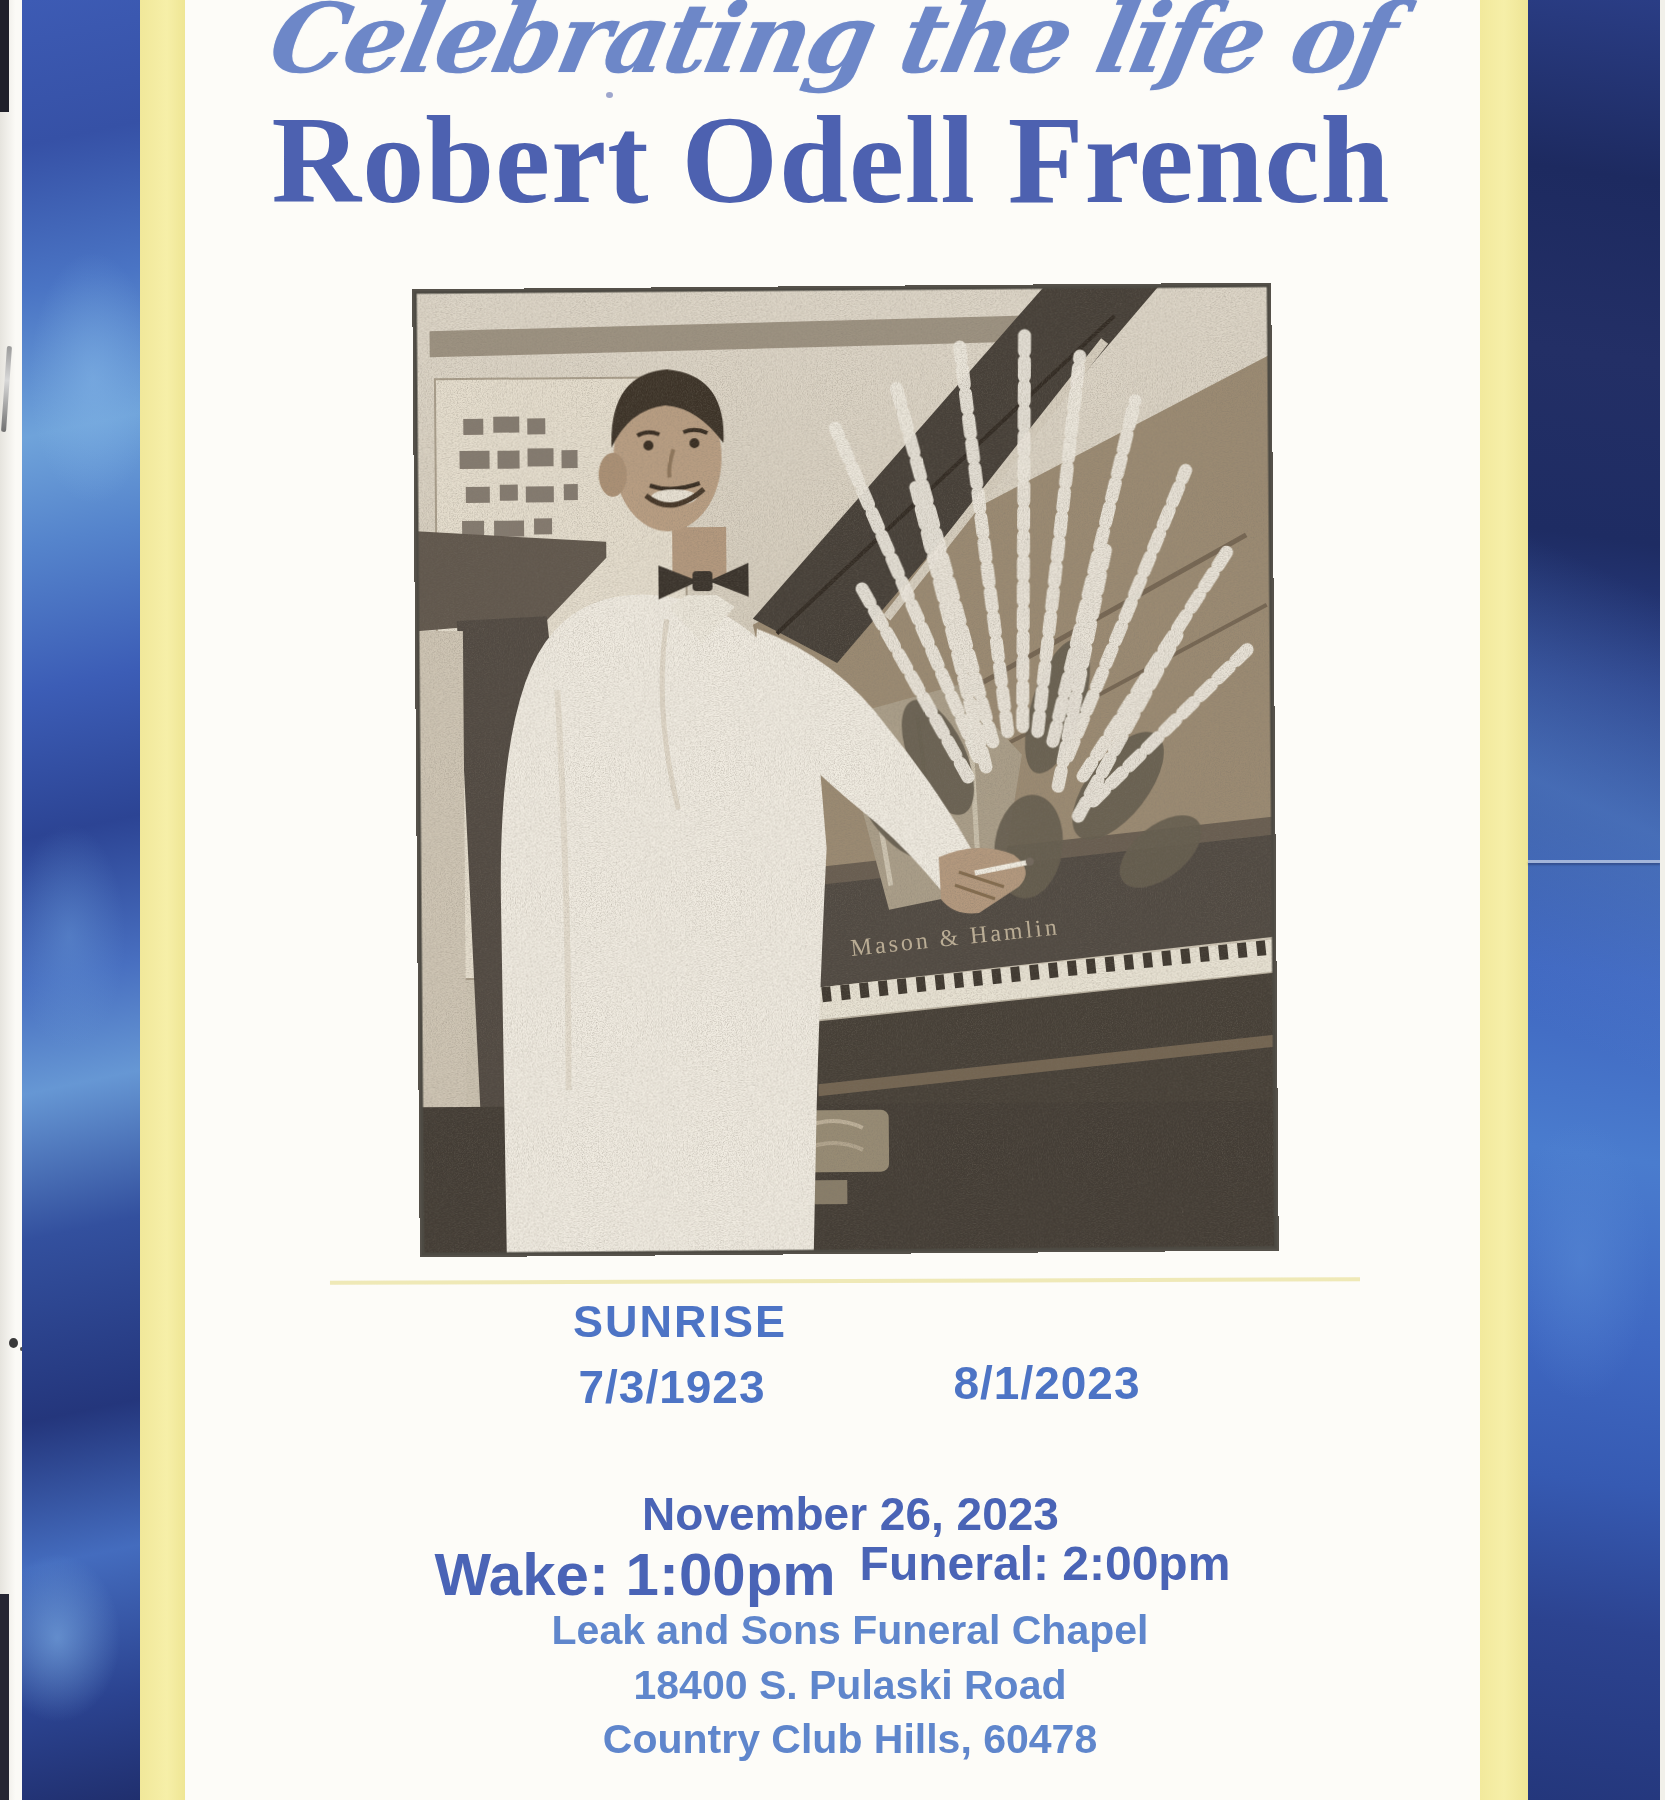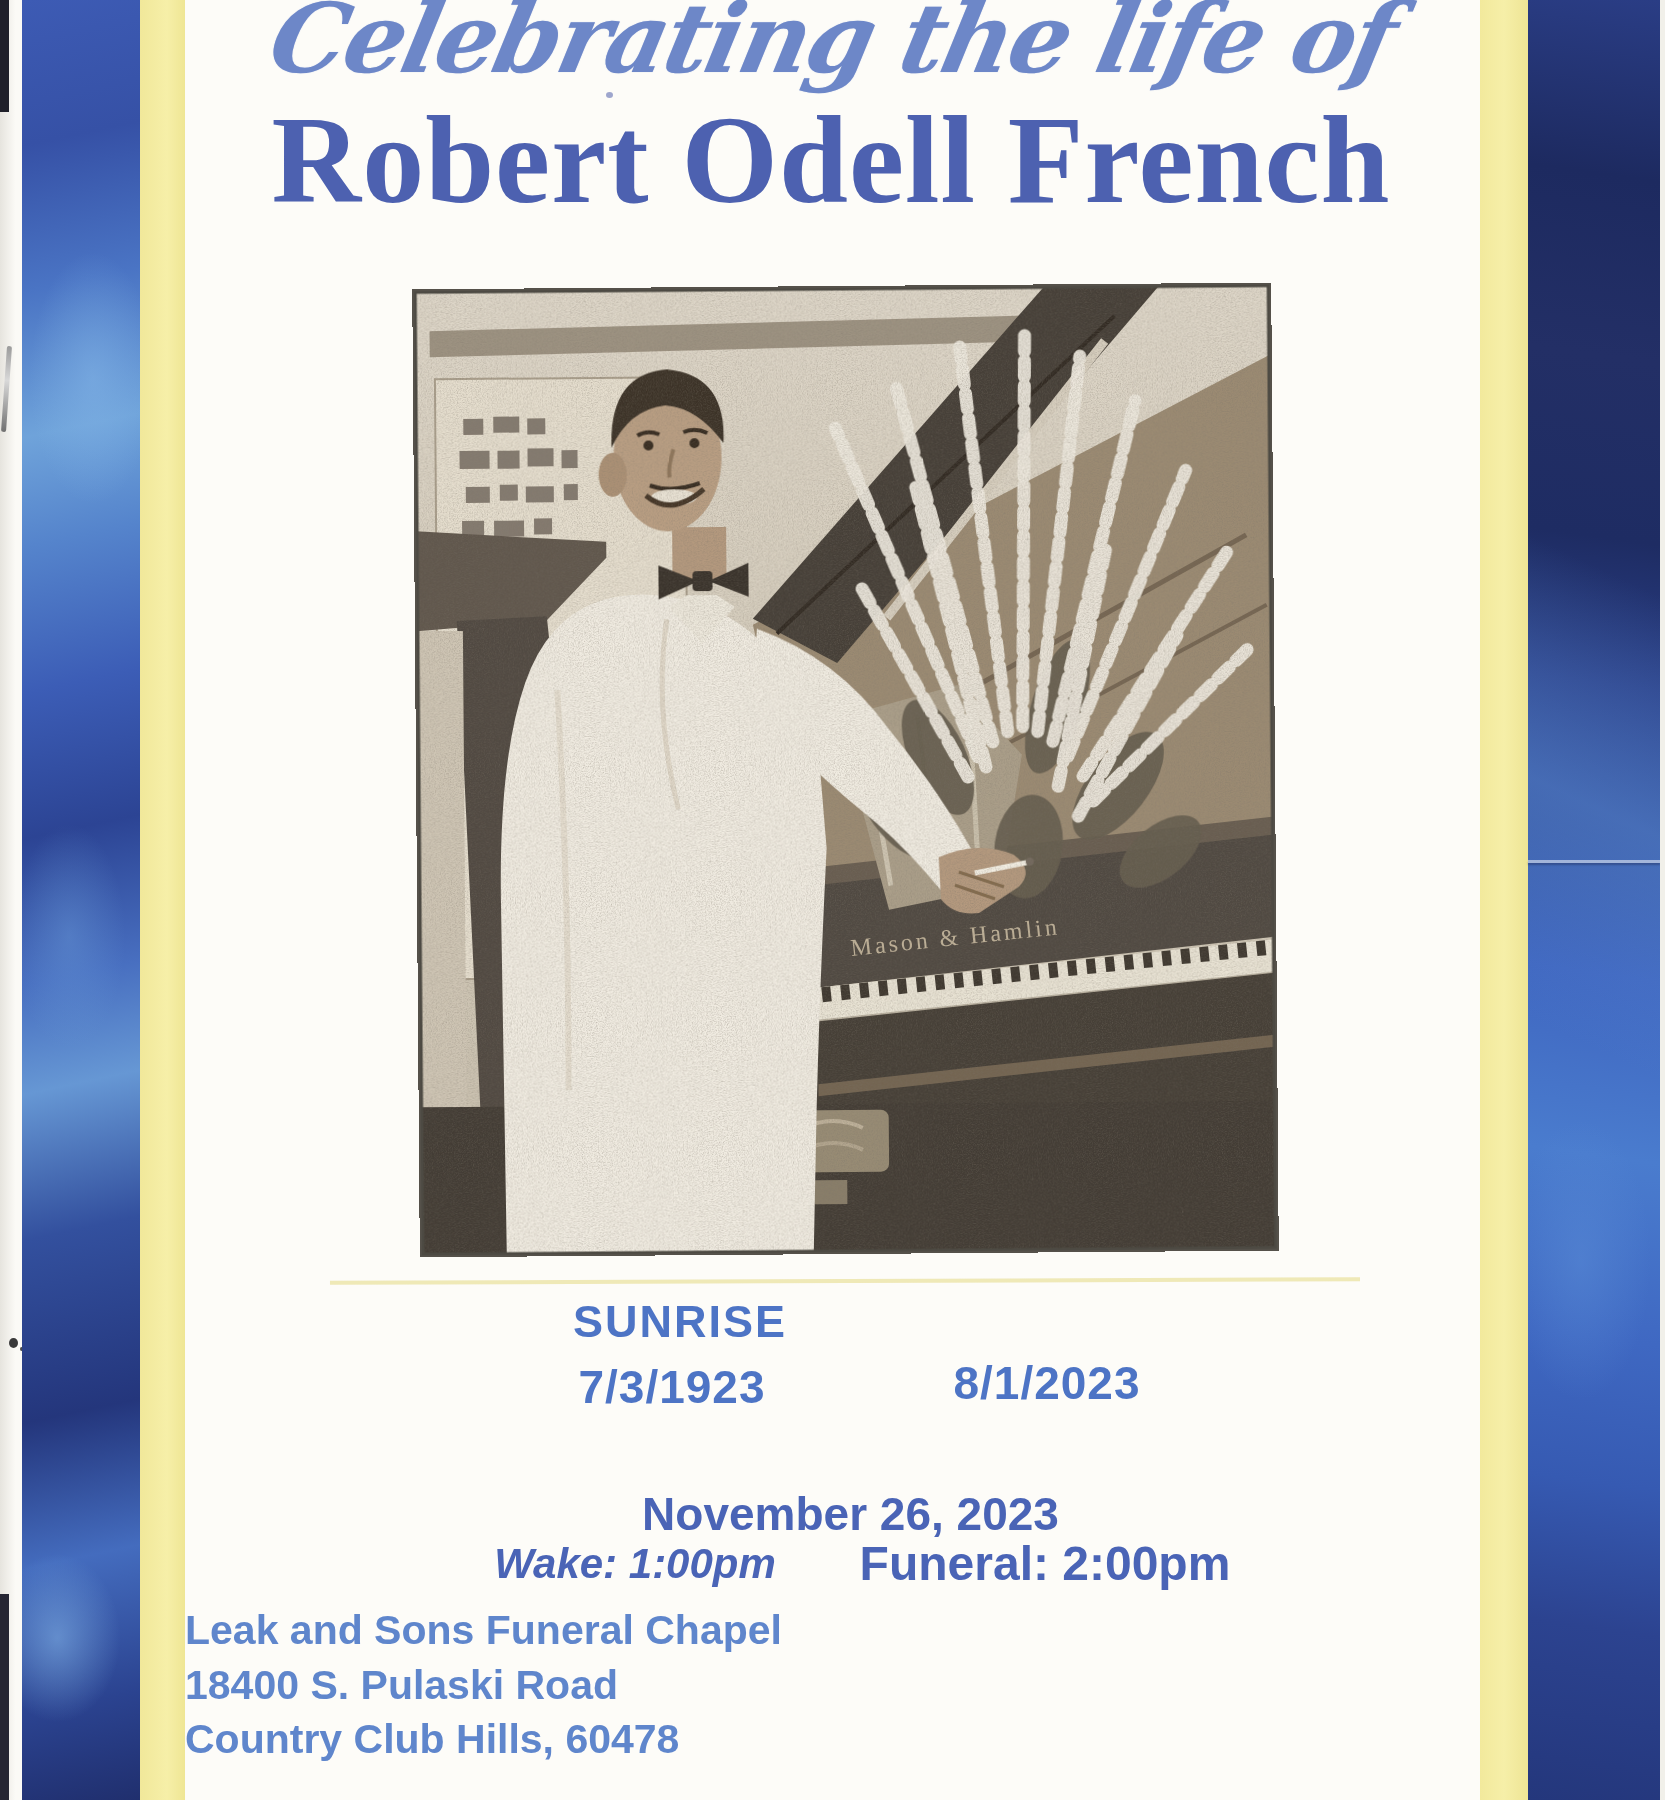--- a/index.html
+++ b/index.html
@@ -49,21 +49,21 @@
     background:rgba(80,95,170,.55);}
   .photo{left:418px;top:288px;width:855px;height:964px;margin:0;
     transform:rotate(-.45deg);outline:2px solid #55514a;background:#d8d2c4;}
   .rule-yellow{left:330px;top:1279px;width:1030px;height:4px;
     background:rgba(226,214,118,.5);transform:rotate(-.2deg);}
   .sun-label{font-weight:700;font-size:45px;letter-spacing:2px;text-align:center;
     color:var(--c-dates,#4d74c5);}
   .sun-date{font-weight:700;font-size:46px;letter-spacing:1px;text-align:center;
     color:var(--c-dates,#4d74c5);}
   .svc{font-weight:700;text-align:center;color:var(--c-service,#4a64b6);}
-  .venue-line{font-weight:700;font-size:41px;
+  .venue-line{font-weight:700;font-size:41px;text-align:center;
     color:var(--c-venue,#5f86cc);}
   .soft{text-shadow:0 0 1px rgba(90,120,200,.4);}
 </style>
 </head>
 <body>
 
 <div class="abs" style="left:0;top:0;width:1665px;height:1800px;">
 
   <div class="abs edge-left"></div>
   <div class="abs mark-top"></div>
@@ -260,18 +260,18 @@
     </svg>
   </figure>
 
   <div class="abs rule-yellow"></div>
 
   <div class="abs sun-label" style="left:540px;top:1296px;width:280px;">SUNRISE</div>
   <div class="abs sun-date" style="left:532px;top:1360px;width:280px;">7/3/1923</div>
   <div class="abs sun-date" style="left:907px;top:1356px;width:280px;">8/1/2023</div>
 
   <div class="abs svc" style="left:185px;top:1487px;width:1295px;font-size:46px;transform:translateX(18px);">November 26, 2023</div>
-  <div class="abs svc" style="left:430px;top:1540px;width:410px;font-size:42px;font-style:italic;">Wake: 1:00pm</div>
+  <div class="abs svc" style="left:430px;top:1540px;width:410px;font-size:60px;">Wake: 1:00pm</div>
   <div class="abs svc" style="left:835px;top:1536px;width:420px;font-size:48px;">Funeral: 2:00pm</div>
   <div class="abs venue-line" style="left:185px;top:1607px;width:1330px;">Leak and Sons Funeral Chapel</div>
   <div class="abs venue-line" style="left:185px;top:1662px;width:1330px;">18400 S. Pulaski Road</div>
   <div class="abs venue-line" style="left:185px;top:1716px;width:1330px;">Country Club Hills, 60478</div>
 </div>
 
 </body></html>

